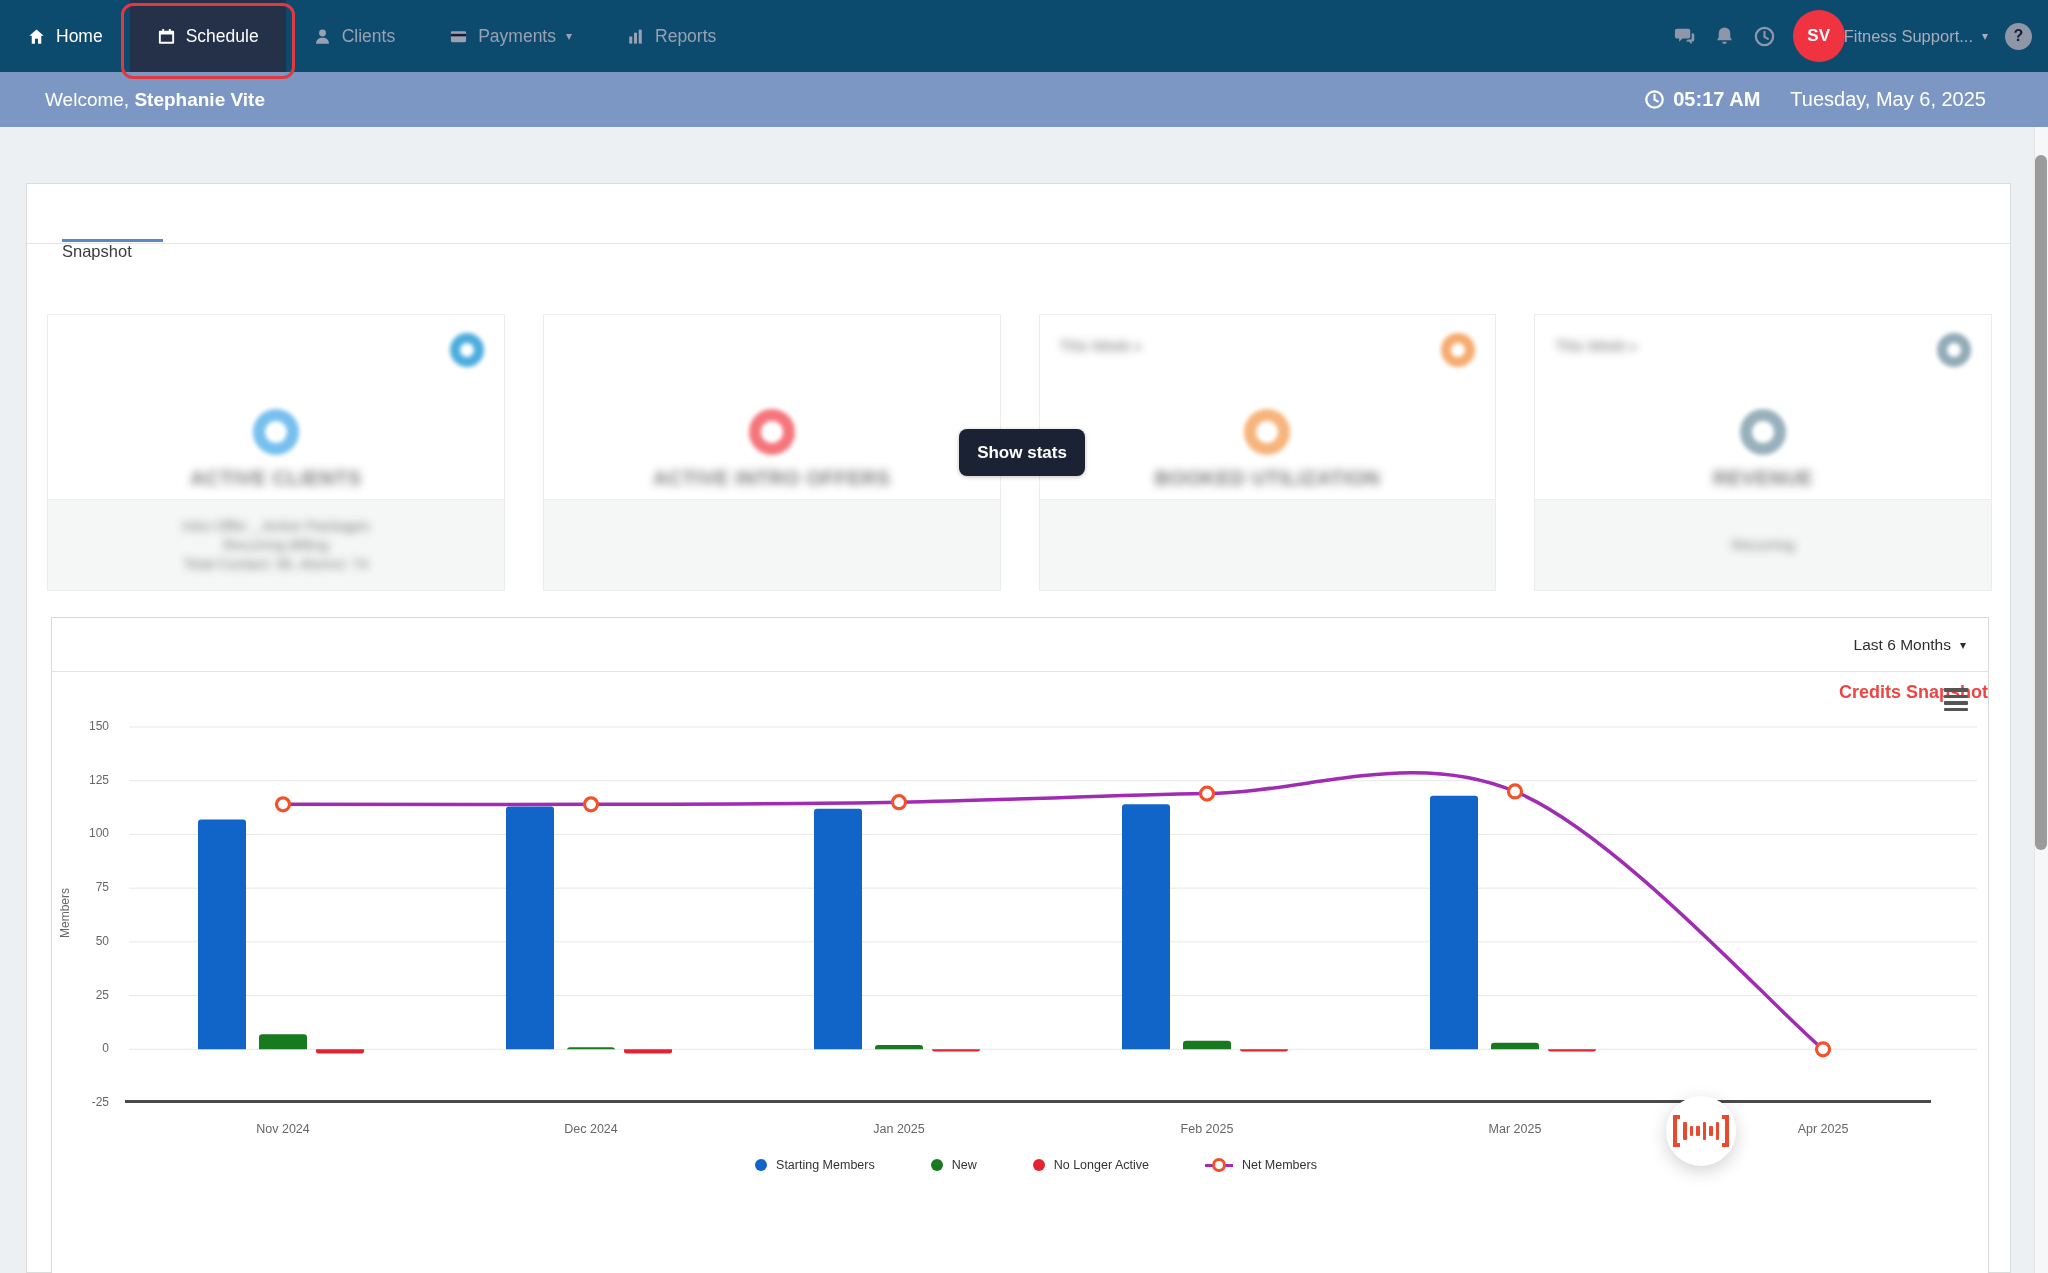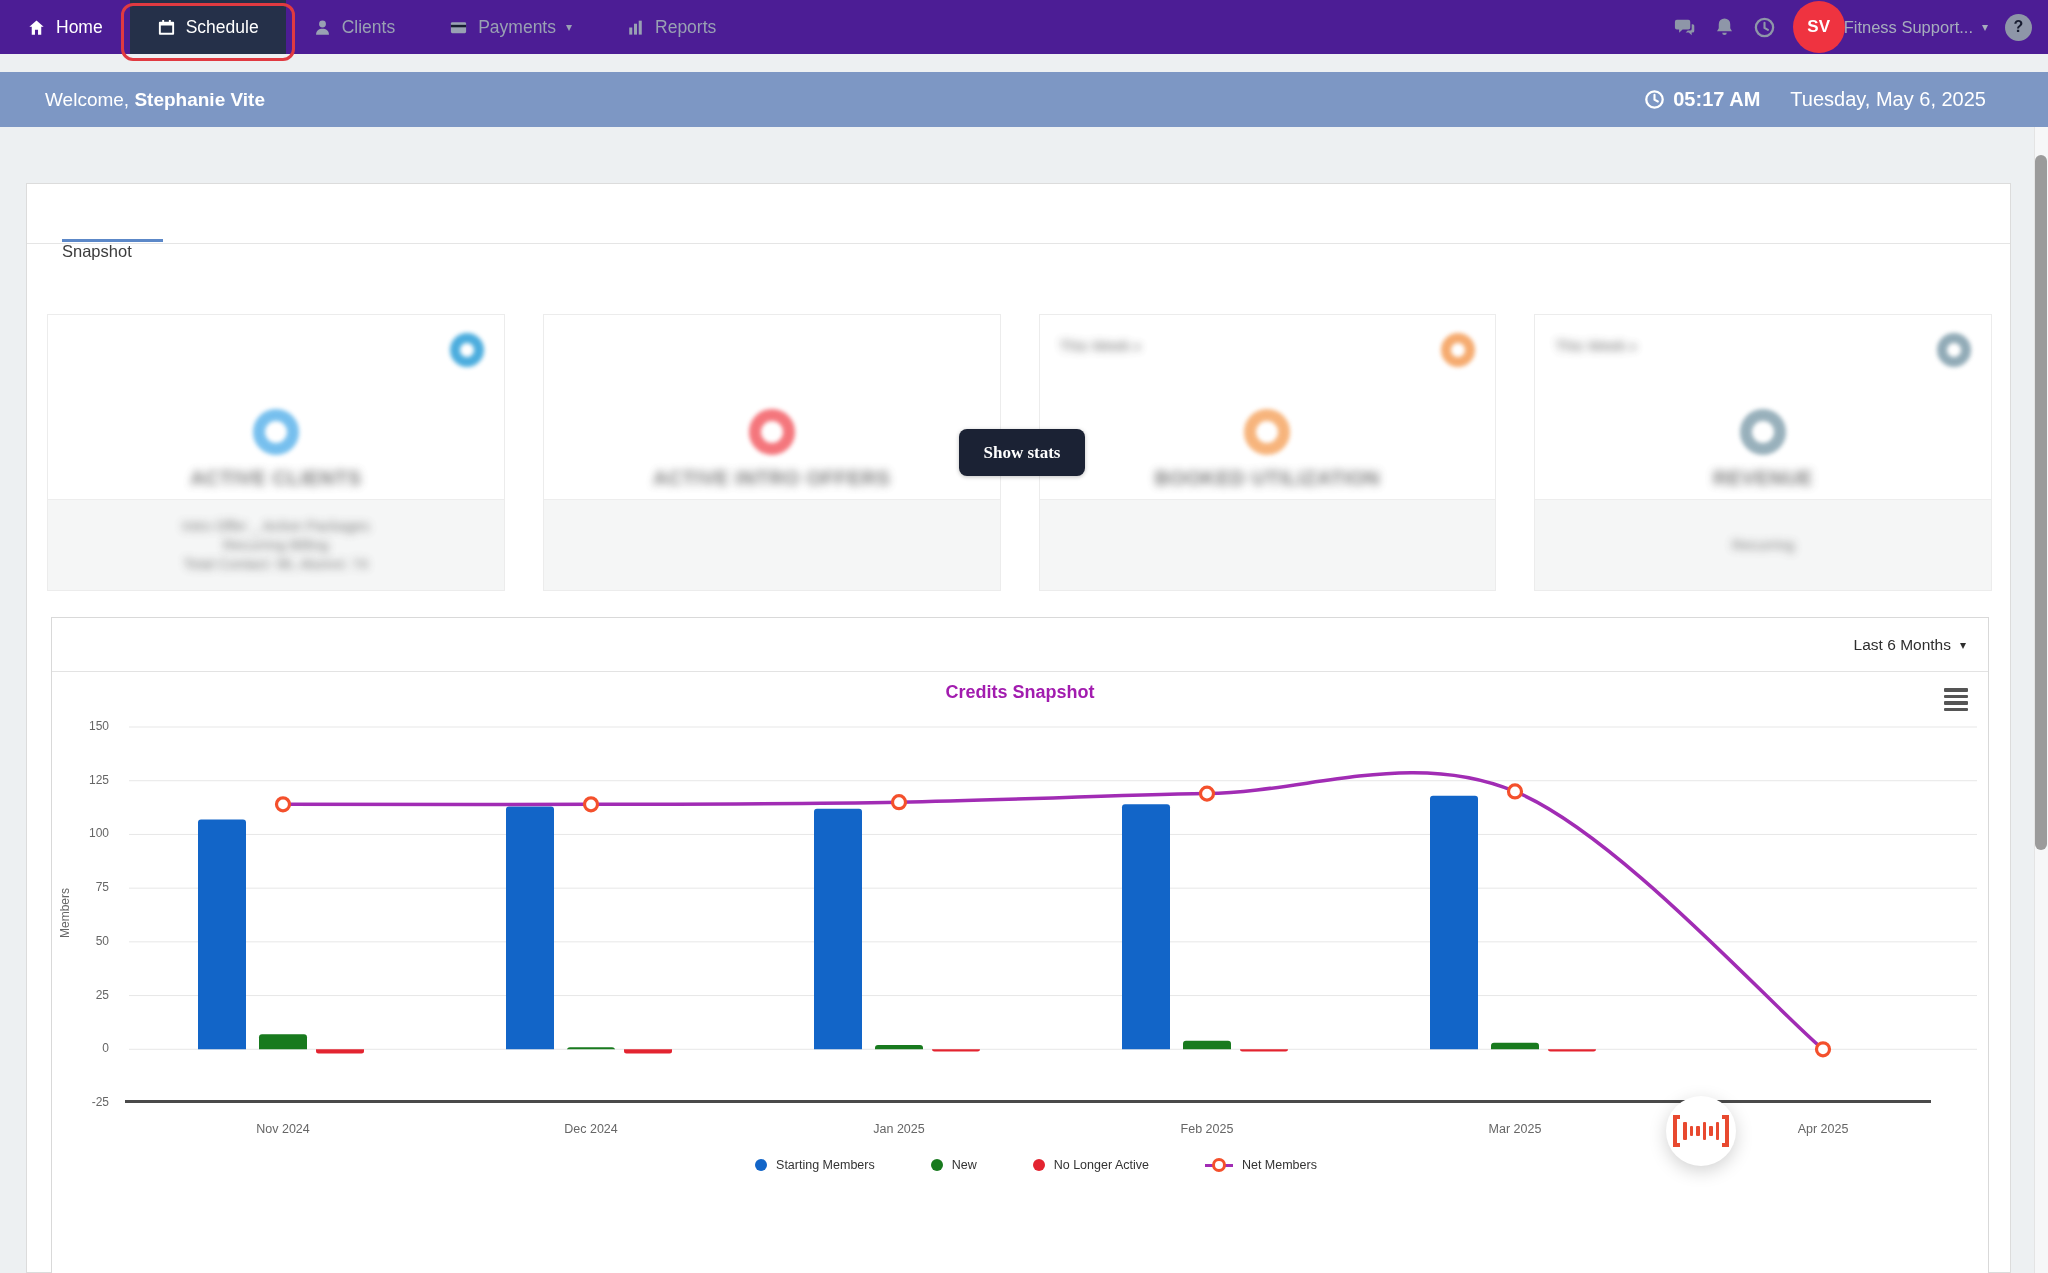--- a/index.html
+++ b/index.html
@@ -1,20 +1,20 @@
 <!DOCTYPE html>
 <html><head>
 <meta charset="utf-8">
 <style>
   html,body{margin:0;padding:0;background:#444;}
   .screen{position:relative;width:2048px;height:1273px;background:#edf0f2;
     font-family:"Liberation Sans",sans-serif;overflow:hidden;}
 
   
-  .navbar{position:absolute;top:0;left:0;width:2048px;height:54px;background:#4c1d95;
+  .navbar{position:absolute;top:0;left:0;width:2048px;height:72px;background:#0c4a6e;
     display:flex;align-items:stretch;z-index:30;}
   .nav-left{display:flex;align-items:stretch;}
   .nav-item{display:flex;align-items:center;gap:10px;padding:0 27px;color:#99a1b3;
     font-size:17.5px;cursor:pointer;white-space:nowrap;}
   .nav-item svg{width:19px;height:19px;flex:none;}
   .nav-item.active{color:#fff;}
   .nav-item.schedule{background:#253049;color:#fff;position:relative;}
   .schedule-annotation{position:absolute;left:-9px;top:3px;right:-9px;bottom:-7px;
     border:3px solid #e03a41;border-radius:12px;pointer-events:none;z-index:40;}
   .caret{font-size:12px;line-height:1;}
@@ -58,30 +58,30 @@
     justify-content:center;gap:3px;}
   .footer-line{font-size:14.5px;color:#5a5a5a;filter:blur(4px);opacity:.8;}
   .period-filter{position:absolute;left:20px;top:22px;font-size:15px;color:#444;
     filter:blur(4px);opacity:.8;cursor:pointer;}
   .badge{position:absolute;right:20px;top:18px;width:14px;height:14px;border:10px solid #999;
     border-radius:50%;filter:blur(2px);opacity:.85;}
 
   .show-stats{position:absolute;left:932px;top:245px;width:126px;height:47px;background:#1b2234;
     color:#fff;font-size:17px;font-weight:bold;border:none;border-radius:8px;display:flex;
     align-items:center;justify-content:center;z-index:20;cursor:pointer;
-    box-shadow:0 1px 4px rgba(0,0,0,.25);font-family:Liberation Serif, serif;}
+    box-shadow:0 1px 4px rgba(0,0,0,.25);font-family:Liberation Sans, sans-serif;}
 
   
   .chart-panel{position:absolute;left:24px;top:433px;width:1938px;height:657px;background:#fff;
     border:1px solid #d9d9d9;box-sizing:border-box;}
   .chart-header{position:absolute;top:0;left:0;right:0;height:54px;border-bottom:1px solid #e3e3e3;
     display:flex;align-items:center;justify-content:flex-end;padding-right:22px;
     font-size:15.5px;color:#2e2e2e;gap:9px;box-sizing:border-box;cursor:pointer;}
-  .chart-title{position:absolute;top:64px;left:0;width:100%;text-align:center;font-size:18px;
-    font-weight:bold;color:#a21caf;}
+  .chart-title{position:absolute;top:64px;left:0;width:100%;text-align:right;font-size:18px;
+    font-weight:bold;color:#ef4444;}
   .burger{position:absolute;right:20px;top:70px;width:24px;display:flex;flex-direction:column;
     gap:3px;cursor:pointer;}
   .burger span{height:3.5px;background:#555;border-radius:1px;}
 
   #plot{position:absolute;left:77px;top:109px;width:1848px;height:376px;}
   #chart-svg{overflow:visible;display:block;}
   #y-labels{position:absolute;left:-72px;top:0;width:62px;height:100%;}
   .ytick{position:absolute;right:10px;font-size:12px;color:#666;}
   .xlabel{position:absolute;top:395px;transform:translateX(-50%);font-size:12.5px;color:#666;white-space:nowrap;}
   .members-label{position:absolute;left:-88px;top:174px;width:58px;height:24px;text-align:center;

